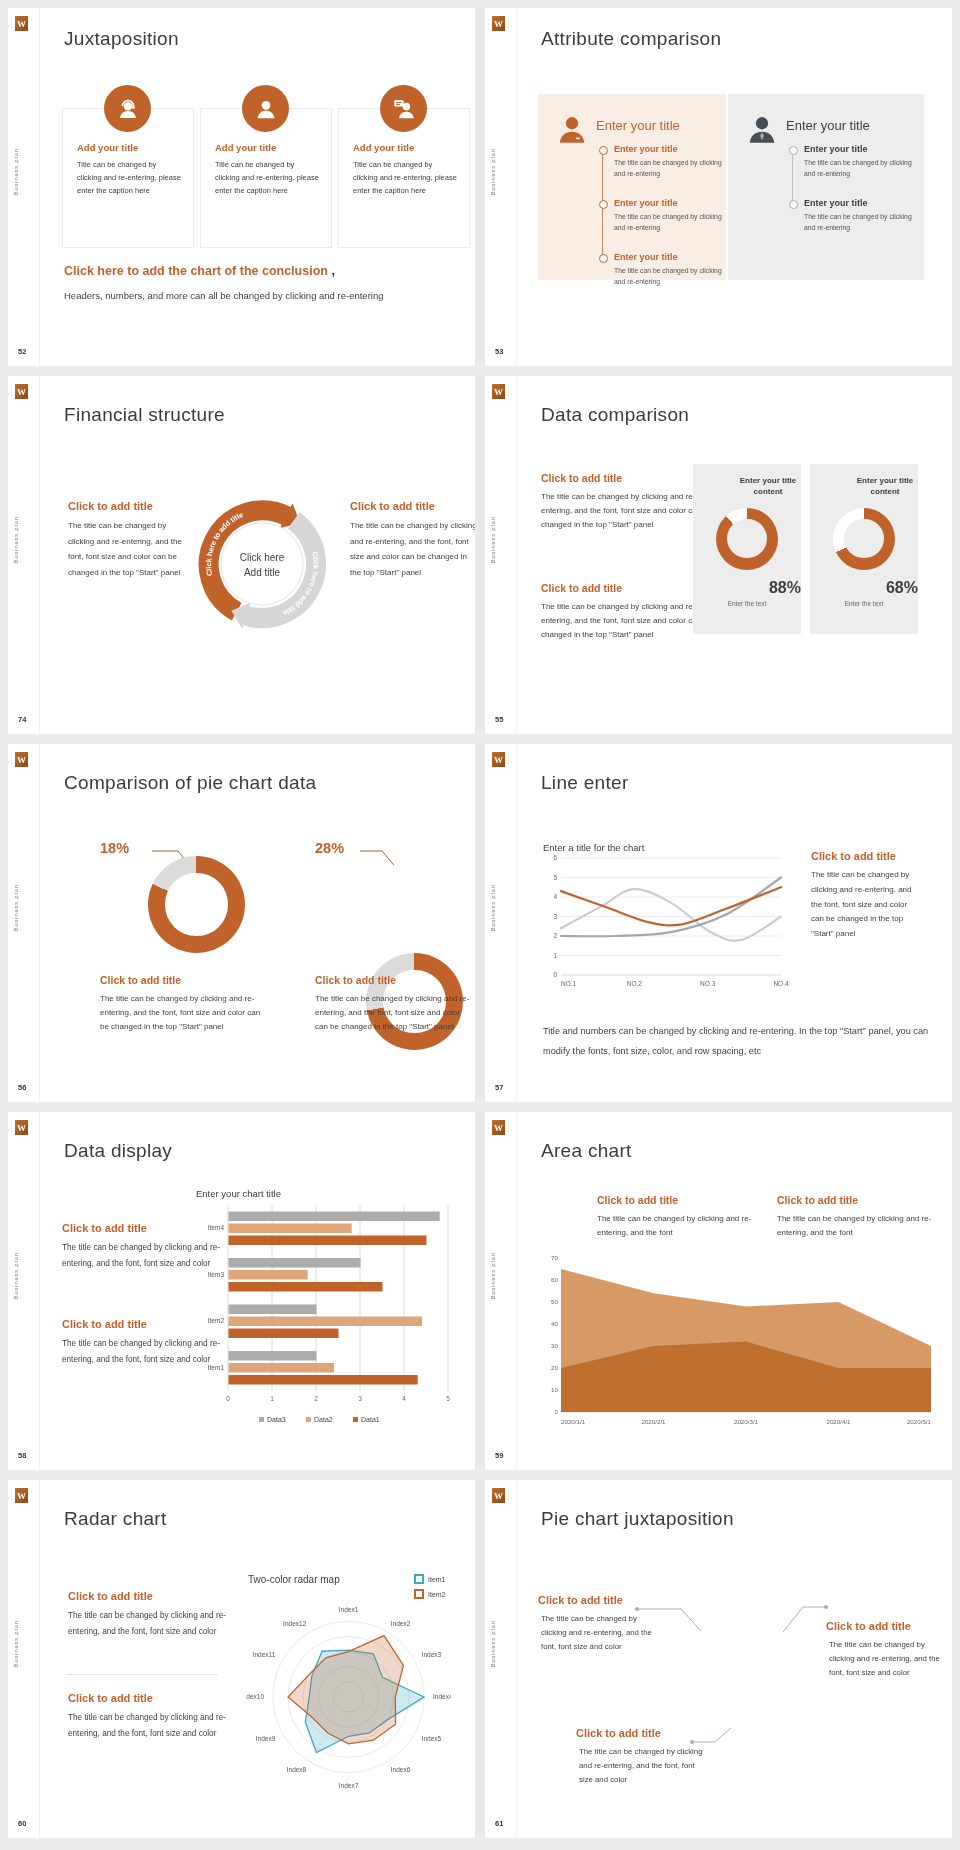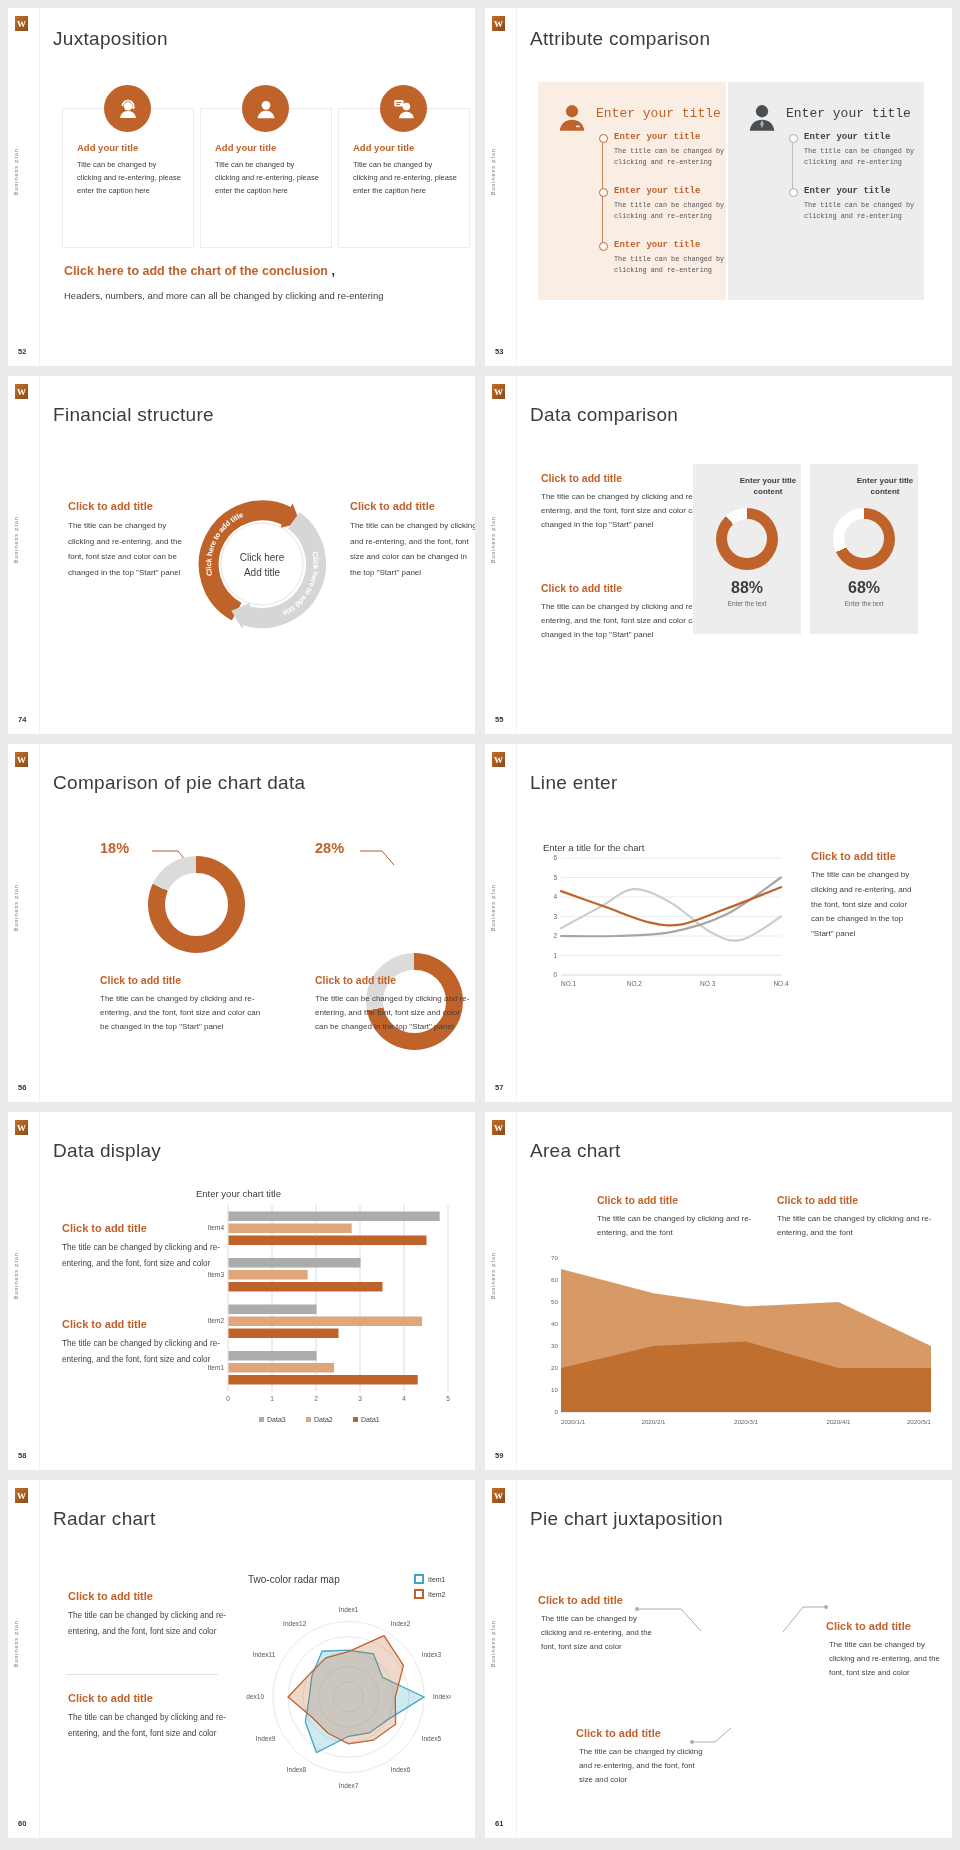--- a/index.html
+++ b/index.html
@@ -7,41 +7,41 @@
   .grid{display:grid;grid-template-columns:467px 467px;grid-auto-rows:358px;gap:10px;padding:8px;}
   .slide{position:relative;width:467px;height:358px;background:#fff;overflow:hidden;}
   .abs{position:absolute;}
   .sideline{position:absolute;left:31px;top:0;bottom:0;width:1px;background:#f1f1f1;}
   .wlogo{position:absolute;left:7px;top:8px;width:13px;height:15px;background:linear-gradient(135deg,#c1702c,#8a4a16);
          color:#fff;font-size:9px;font-weight:700;display:flex;align-items:center;justify-content:center;
          font-family:"Liberation Serif",serif;}
   .vtext{position:absolute;left:5px;top:140px;writing-mode:vertical-rl;transform:rotate(180deg);
          font-size:5.5px;color:#777;letter-spacing:1px;}
   .pgnum{position:absolute;left:10px;bottom:10px;font-size:7.5px;font-weight:700;color:#333;}
-  .stitle{position:absolute;left:45px;top:28px;font-size:19px;color:#3c3c3c;letter-spacing:.3px;text-align:right;}
+  .stitle{position:absolute;left:56px;top:28px;font-size:19px;color:#3c3c3c;letter-spacing:.3px;text-align:right;}
   .oh{font-weight:700;color:#C0622B;}
   .dh{font-weight:700;color:#3f3f3f;}
   .cap{color:#3f3f3f;}
   svg{font-family:inherit;display:block;}
   
   .card{width:130px;height:138px;border:1px solid #ececec;background:#fff;position:absolute;}
   .card-circle{position:absolute;top:-24px;left:41px;width:47px;height:47px;border-radius:50%;
                background:#C0632B;display:flex;align-items:center;justify-content:center;}
   .card-title{position:absolute;left:14px;top:33px;font-size:9.5px;}
   .card-text{position:absolute;left:14px;top:49px;width:104px;font-size:7.5px;line-height:1.75;color:#3d3d3d;}
   
-  .panel{position:absolute;top:74px;height:218px;font-family:Liberation Mono, monospace;}
+  .panel{position:absolute;top:86px;height:186px;}
   .tl-title{font-size:9px;font-weight:700;}
   .tl-cap{font-size:6.8px;line-height:1.55;color:#555;}
   
   .donut{border-radius:50%;position:relative;}
   .donut .hole{position:absolute;inset:18%;border-radius:50%;}
   .gpanel{width:108px;height:170px;background:#EDEDED;text-align:center;position:absolute;}
   .gp-head{font-size:8px;font-weight:700;color:#3e3e3e;margin-top:12px;line-height:1.35;margin-left:42px;}
-  .gp-val{font-size:16px;font-weight:700;color:#3f3f3f;margin-top:9px;}
+  .gp-val{font-size:16px;font-weight:700;color:#3f3f3f;margin-top:9px;text-align:right;}
   .gp-cap{font-size:6.5px;color:#666;margin-top:3px;}
   .ctitle{text-align:left;font-size:9.5px;color:#3e3e3e;}
   .cbox{display:block;}
   .legend-item{display:flex;align-items:center;gap:4px;margin-bottom:5px;}
   .legend-sq{width:6px;height:6px;background:#fff;border:2px solid #999;}
   .legend-tx{font-size:7px;color:#444;}
 </style>
 </head>
 <body>
 
@@ -250,20 +250,21 @@
             <text x="164.66666666666666" y="133" font-size="6.5" fill="#666" text-anchor="middle">NO.3</text>
             <text x="238" y="133" font-size="6.5" fill="#666" text-anchor="middle">NO.4</text>
             <path d="M18 75.20000000000002C24.6 71.62500000000001,45.5 60.25,57.6 53.74999999999999C69.7 47.249999999999986,78.86666666666667 36.84999999999999,90.60000000000001 36.19999999999999C102.33333333333334 35.54999999999999,115.16666666666666 42.699999999999996,128 49.849999999999994C140.83333333333334 56.99999999999999,155.8666666666667 72.925,167.60000000000002 79.1C179.33333333333334 85.27499999999999,186.66666666666666 89.49999999999999,198.39999999999998 86.89999999999999C210.1333333333333 84.3,231.4 67.4,238 63.5" fill="none" stroke="#CCCCCC" stroke-width="2.2" stroke-linecap="round"></path>
             <path d="M18 83.00000000000001C27.166666666666664 83.00000000000001,54.66666666666667 83.65000000000002,73 83.00000000000001C91.33333333333333 82.35000000000001,109.66666666666667 82.675,128 79.1C146.33333333333334 75.52499999999999,164.66666666666666 70.64999999999999,183 61.55C201.33333333333334 52.449999999999996,228.83333333333334 30.674999999999997,238 24.499999999999996" fill="none" stroke="#A6A6A6" stroke-width="2.2" stroke-linecap="round"></path>
             <path d="M18 38.15C25.333333333333332 40.75,47.333333333333336 48.54999999999999,62 53.74999999999999C76.66666666666667 58.949999999999996,93.16666666666667 66.42500000000001,106 69.35000000000001C118.83333333333333 72.275,126.16666666666667 73.575,139 71.3C151.83333333333334 69.02499999999999,166.5 61.875,183 55.7C199.5 49.525000000000006,228.83333333333334 37.825,238 34.25" fill="none" stroke="#C0632B" stroke-width="2.2" stroke-linecap="round"></path>
           </svg>
         </div>
     </div>
     <div class="abs oh" style="left:326px;top:106px;font-size:11px">Click to add title</div>
     <div class="abs cap" style="left:326px;top:124px;width:110px;font-size:8px;line-height:1.85">The title can be changed by clicking and re-entering, and the font, font size and color can be changed in the top "Start" panel</div>
+    <div class="abs cap" style="left:58px;top:278px;width:396px;font-size:9.2px;line-height:2.15">Title and numbers can be changed by clicking and re-entering. In the top "Start" panel, you can modify the fonts, font size, color, and row spacing, etc</div>
   </section>
 
   <section class="slide">
     <div class="wlogo">W</div>
     <div class="sideline"></div>
     <div class="vtext">Business plan</div>
     <div class="pgnum">58</div>
     <div class="stitle">Data display</div>
     <div class="abs oh" style="left:54px;top:110px;font-size:11px">Click to add title</div>
     <div class="abs cap" style="left:54px;top:128px;width:158px;font-size:8.2px;line-height:2.0">The title can be changed by clicking and re-entering, and the font, font size and color</div>

